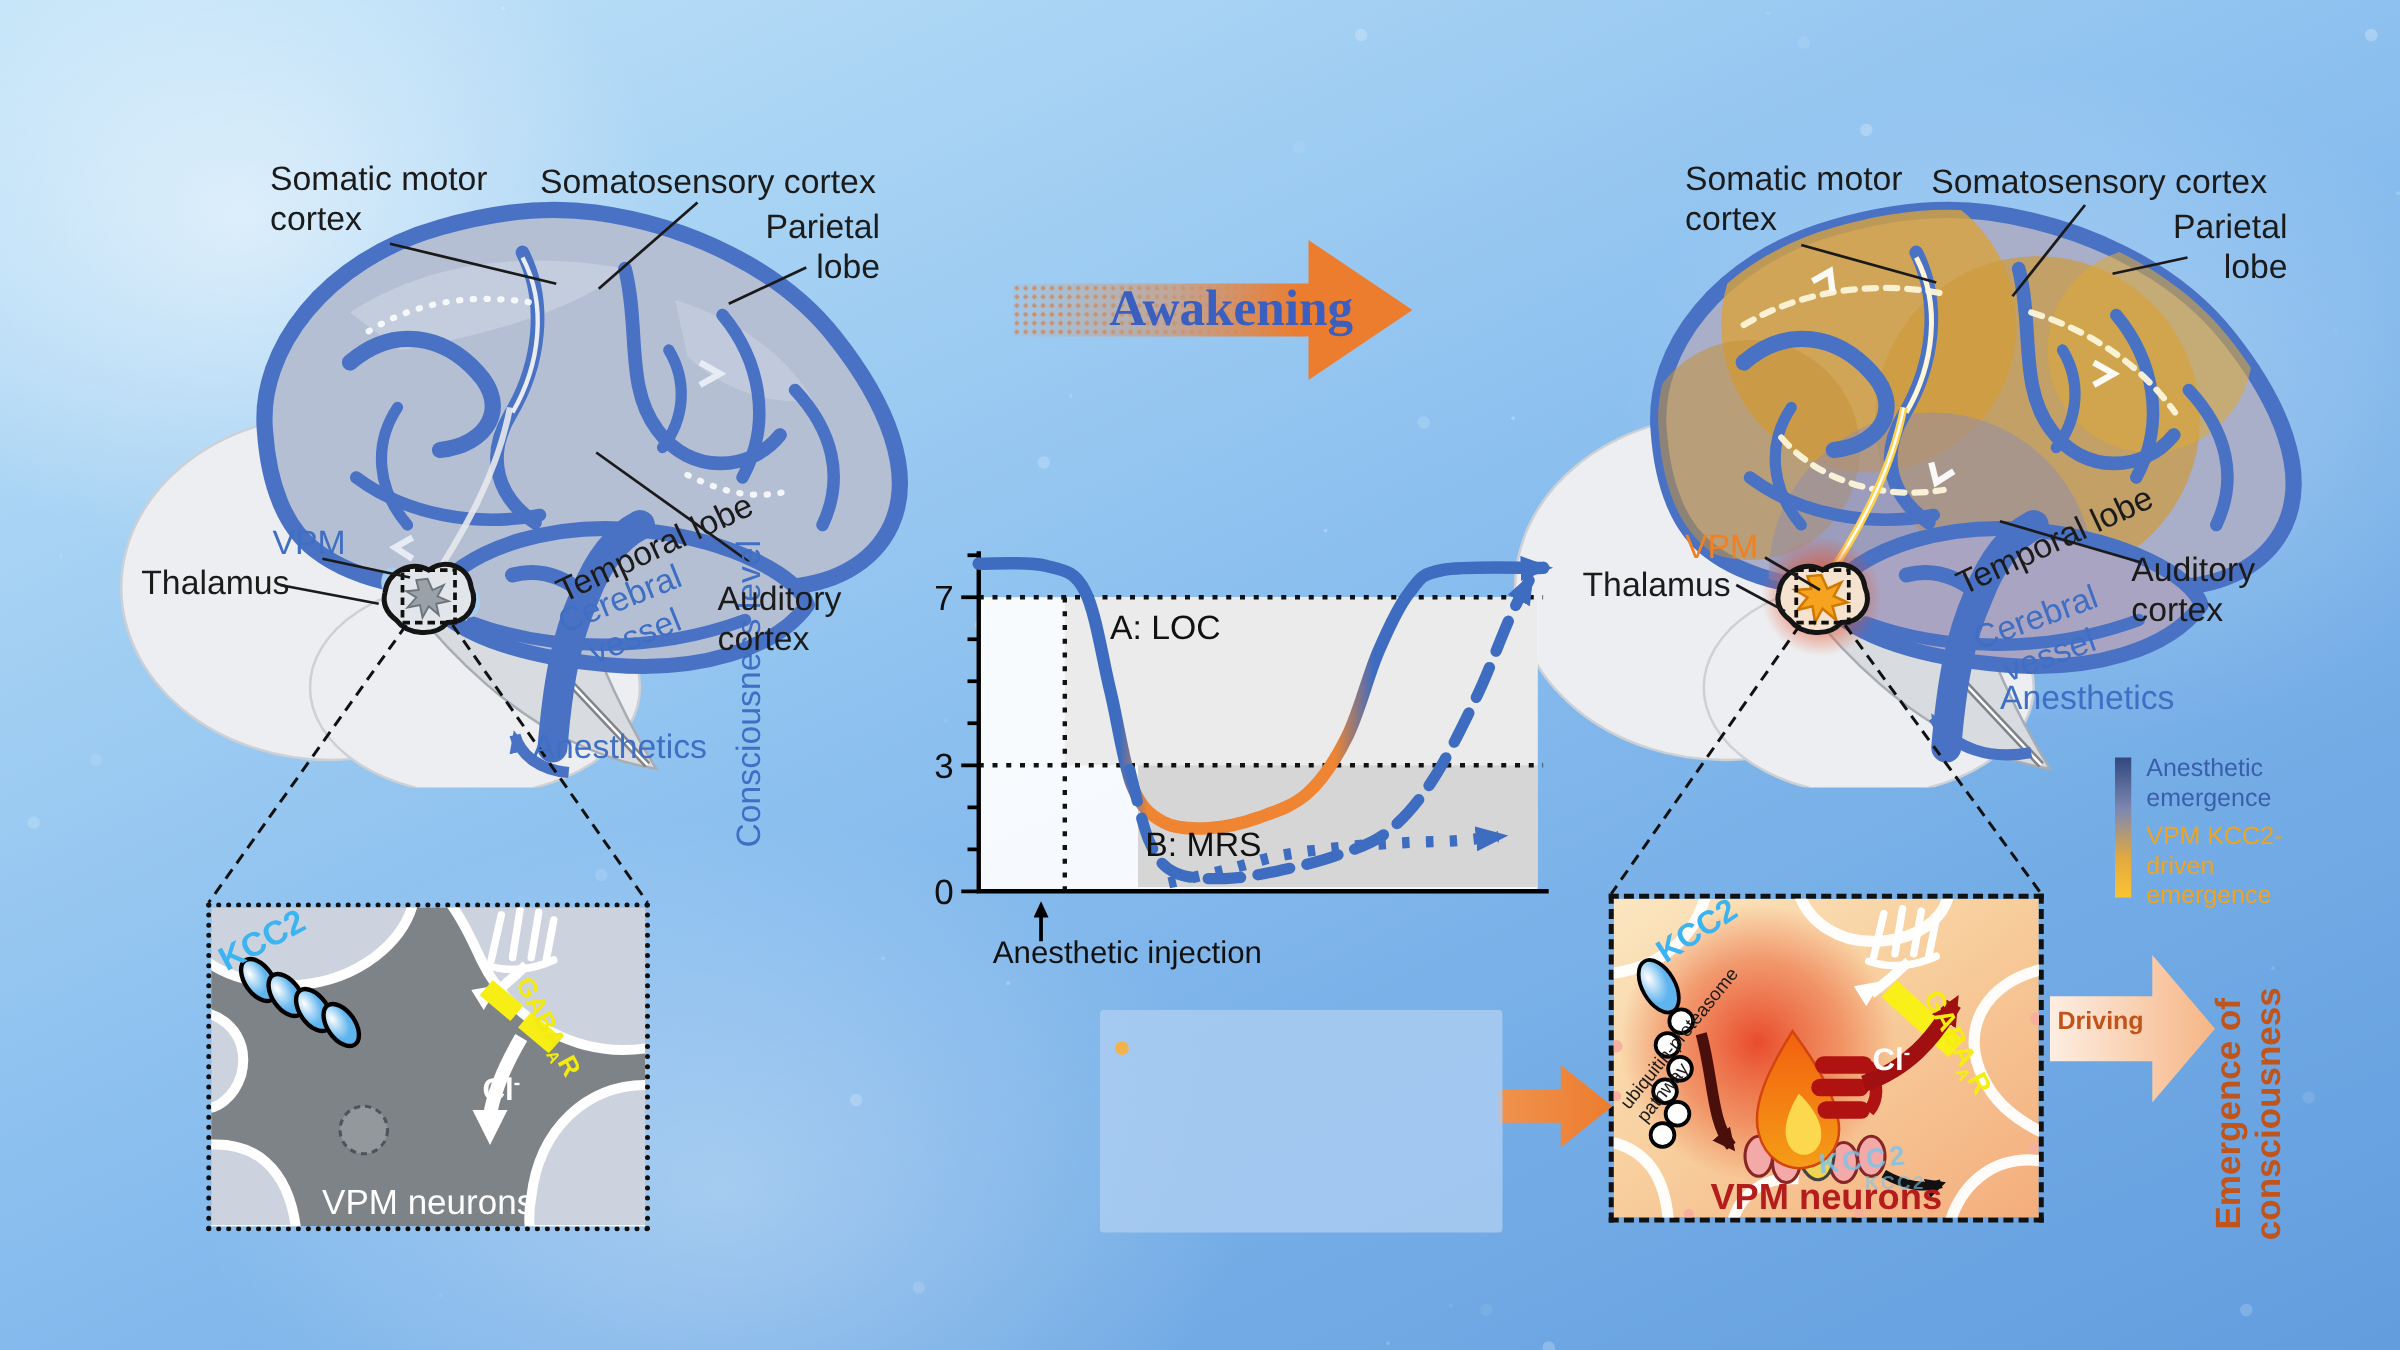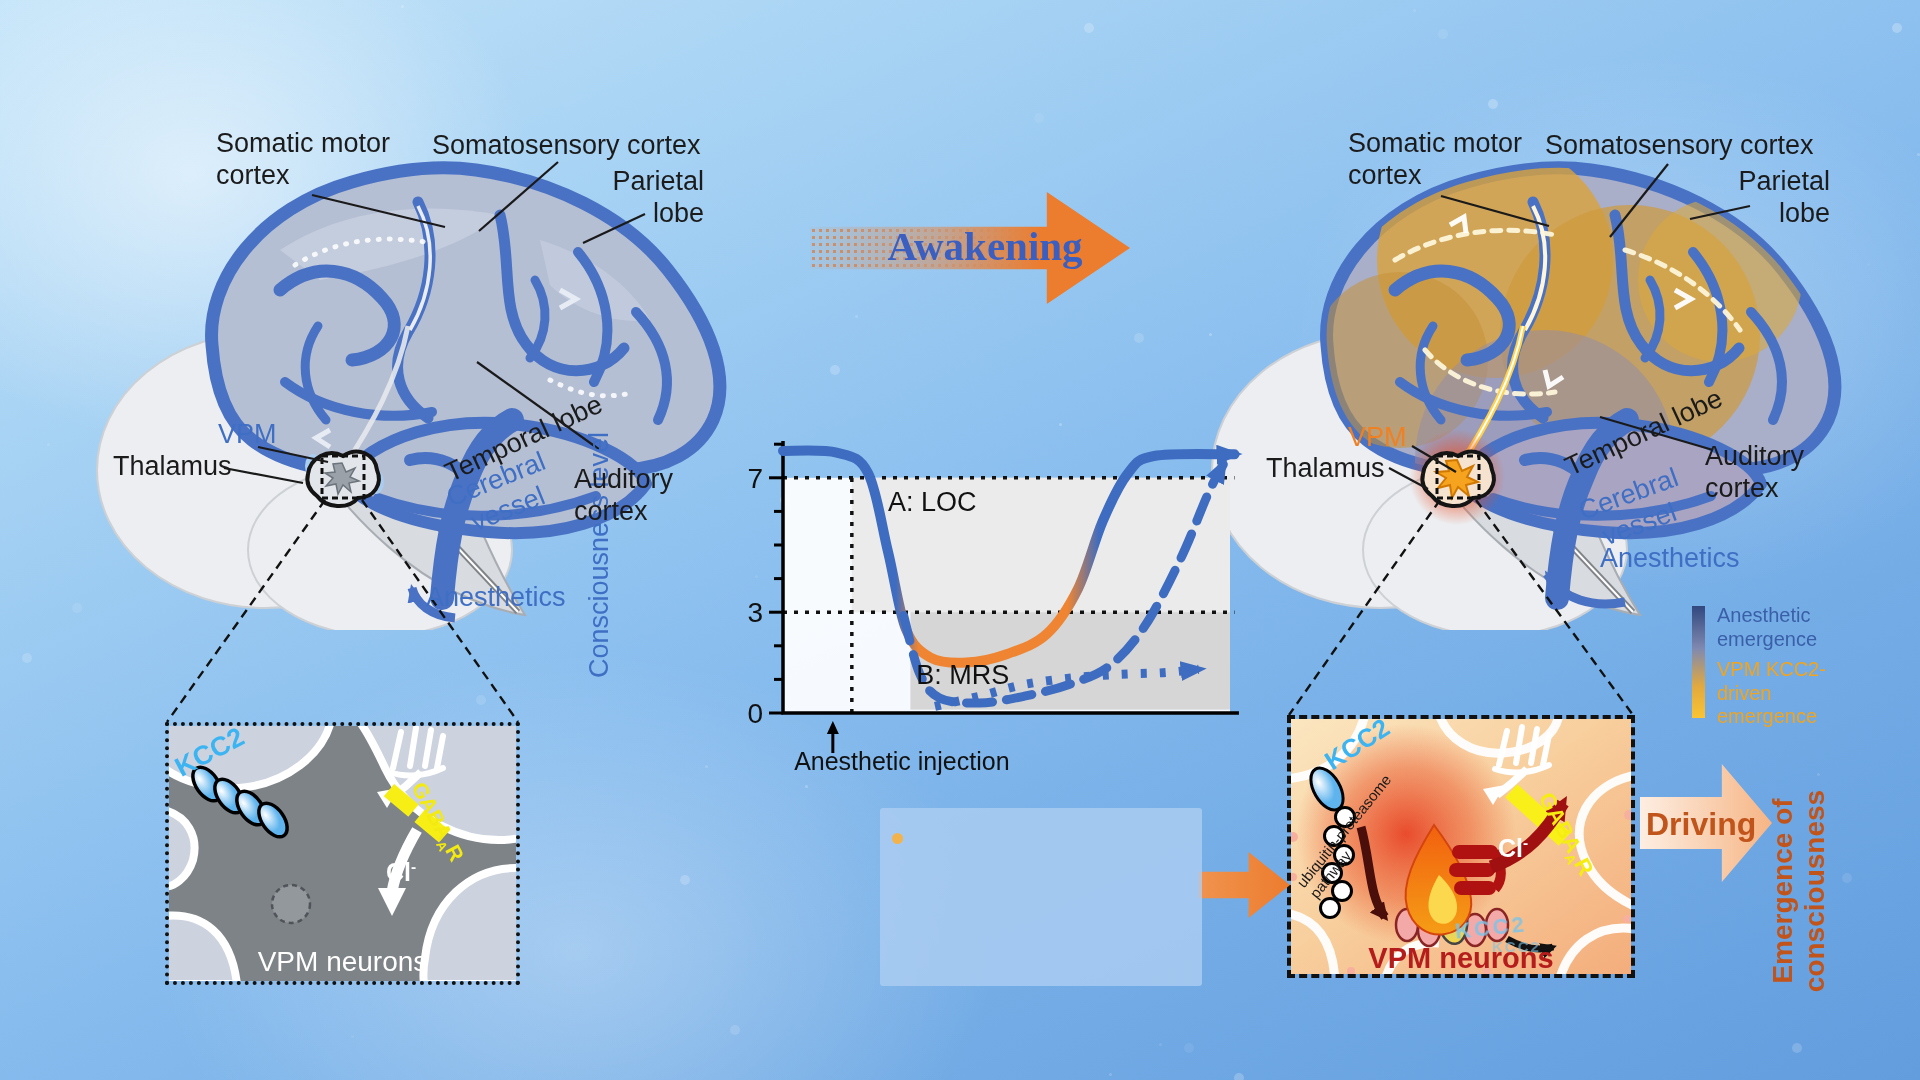--- a/index.html
+++ b/index.html
@@ -36,21 +36,21 @@
     mask-image:linear-gradient(90deg,#000 10%,transparent 68%);}
   .awk-label{position:absolute;left:860px;top:222px;width:250px;text-align:center;z-index:6;
     font-family:"Liberation Serif",serif;font-weight:bold;font-size:41px;color:#3b5fc0;}
   .arrow-mech{position:absolute;left:1198px;top:852px;width:92px;height:66px;z-index:6;
     clip-path:polygon(0 30%,55% 30%,55% 0,100% 50%,55% 100%,55% 70%,0 70%);
     background:linear-gradient(90deg,#f0934e,#ec7c2e);}
   .arrow-driving{position:absolute;left:1640px;top:764px;width:132px;height:118px;z-index:6;
     clip-path:polygon(0 28%,62% 28%,62% 0,100% 50%,62% 100%,62% 72%,0 72%);
     background:linear-gradient(90deg,#fdeee2,#f6b585);}
   .driving-label{position:absolute;left:1646px;top:806px;width:100px;z-index:7;
-    font-weight:bold;font-size:32px;color:#c0541a;}
+    font-weight:bold;font-size:20px;color:#c0541a;}
   .emergence-label{position:absolute;left:1640px;top:858px;width:320px;height:66px;z-index:7;
     transform:rotate(-90deg);transform-origin:center center;text-align:center;
     font-weight:bold;font-size:28px;line-height:1.15;color:#c0541a;white-space:pre-line;}
   .legend-bar{position:absolute;left:1692px;top:606px;width:13px;height:112px;z-index:6;
     background:linear-gradient(180deg,#31487f 0%,#8089b0 38%,#e2a93f 72%,#fac432 100%);}
   .legend-text{position:absolute;left:1717px;z-index:6;font-size:20px;line-height:1.18;white-space:pre-line;}
   .inset-frame{position:absolute;z-index:4;box-sizing:border-box;}
   .bokeh{position:absolute;border-radius:50%;background:#fff;}
 </style>
 </head>

